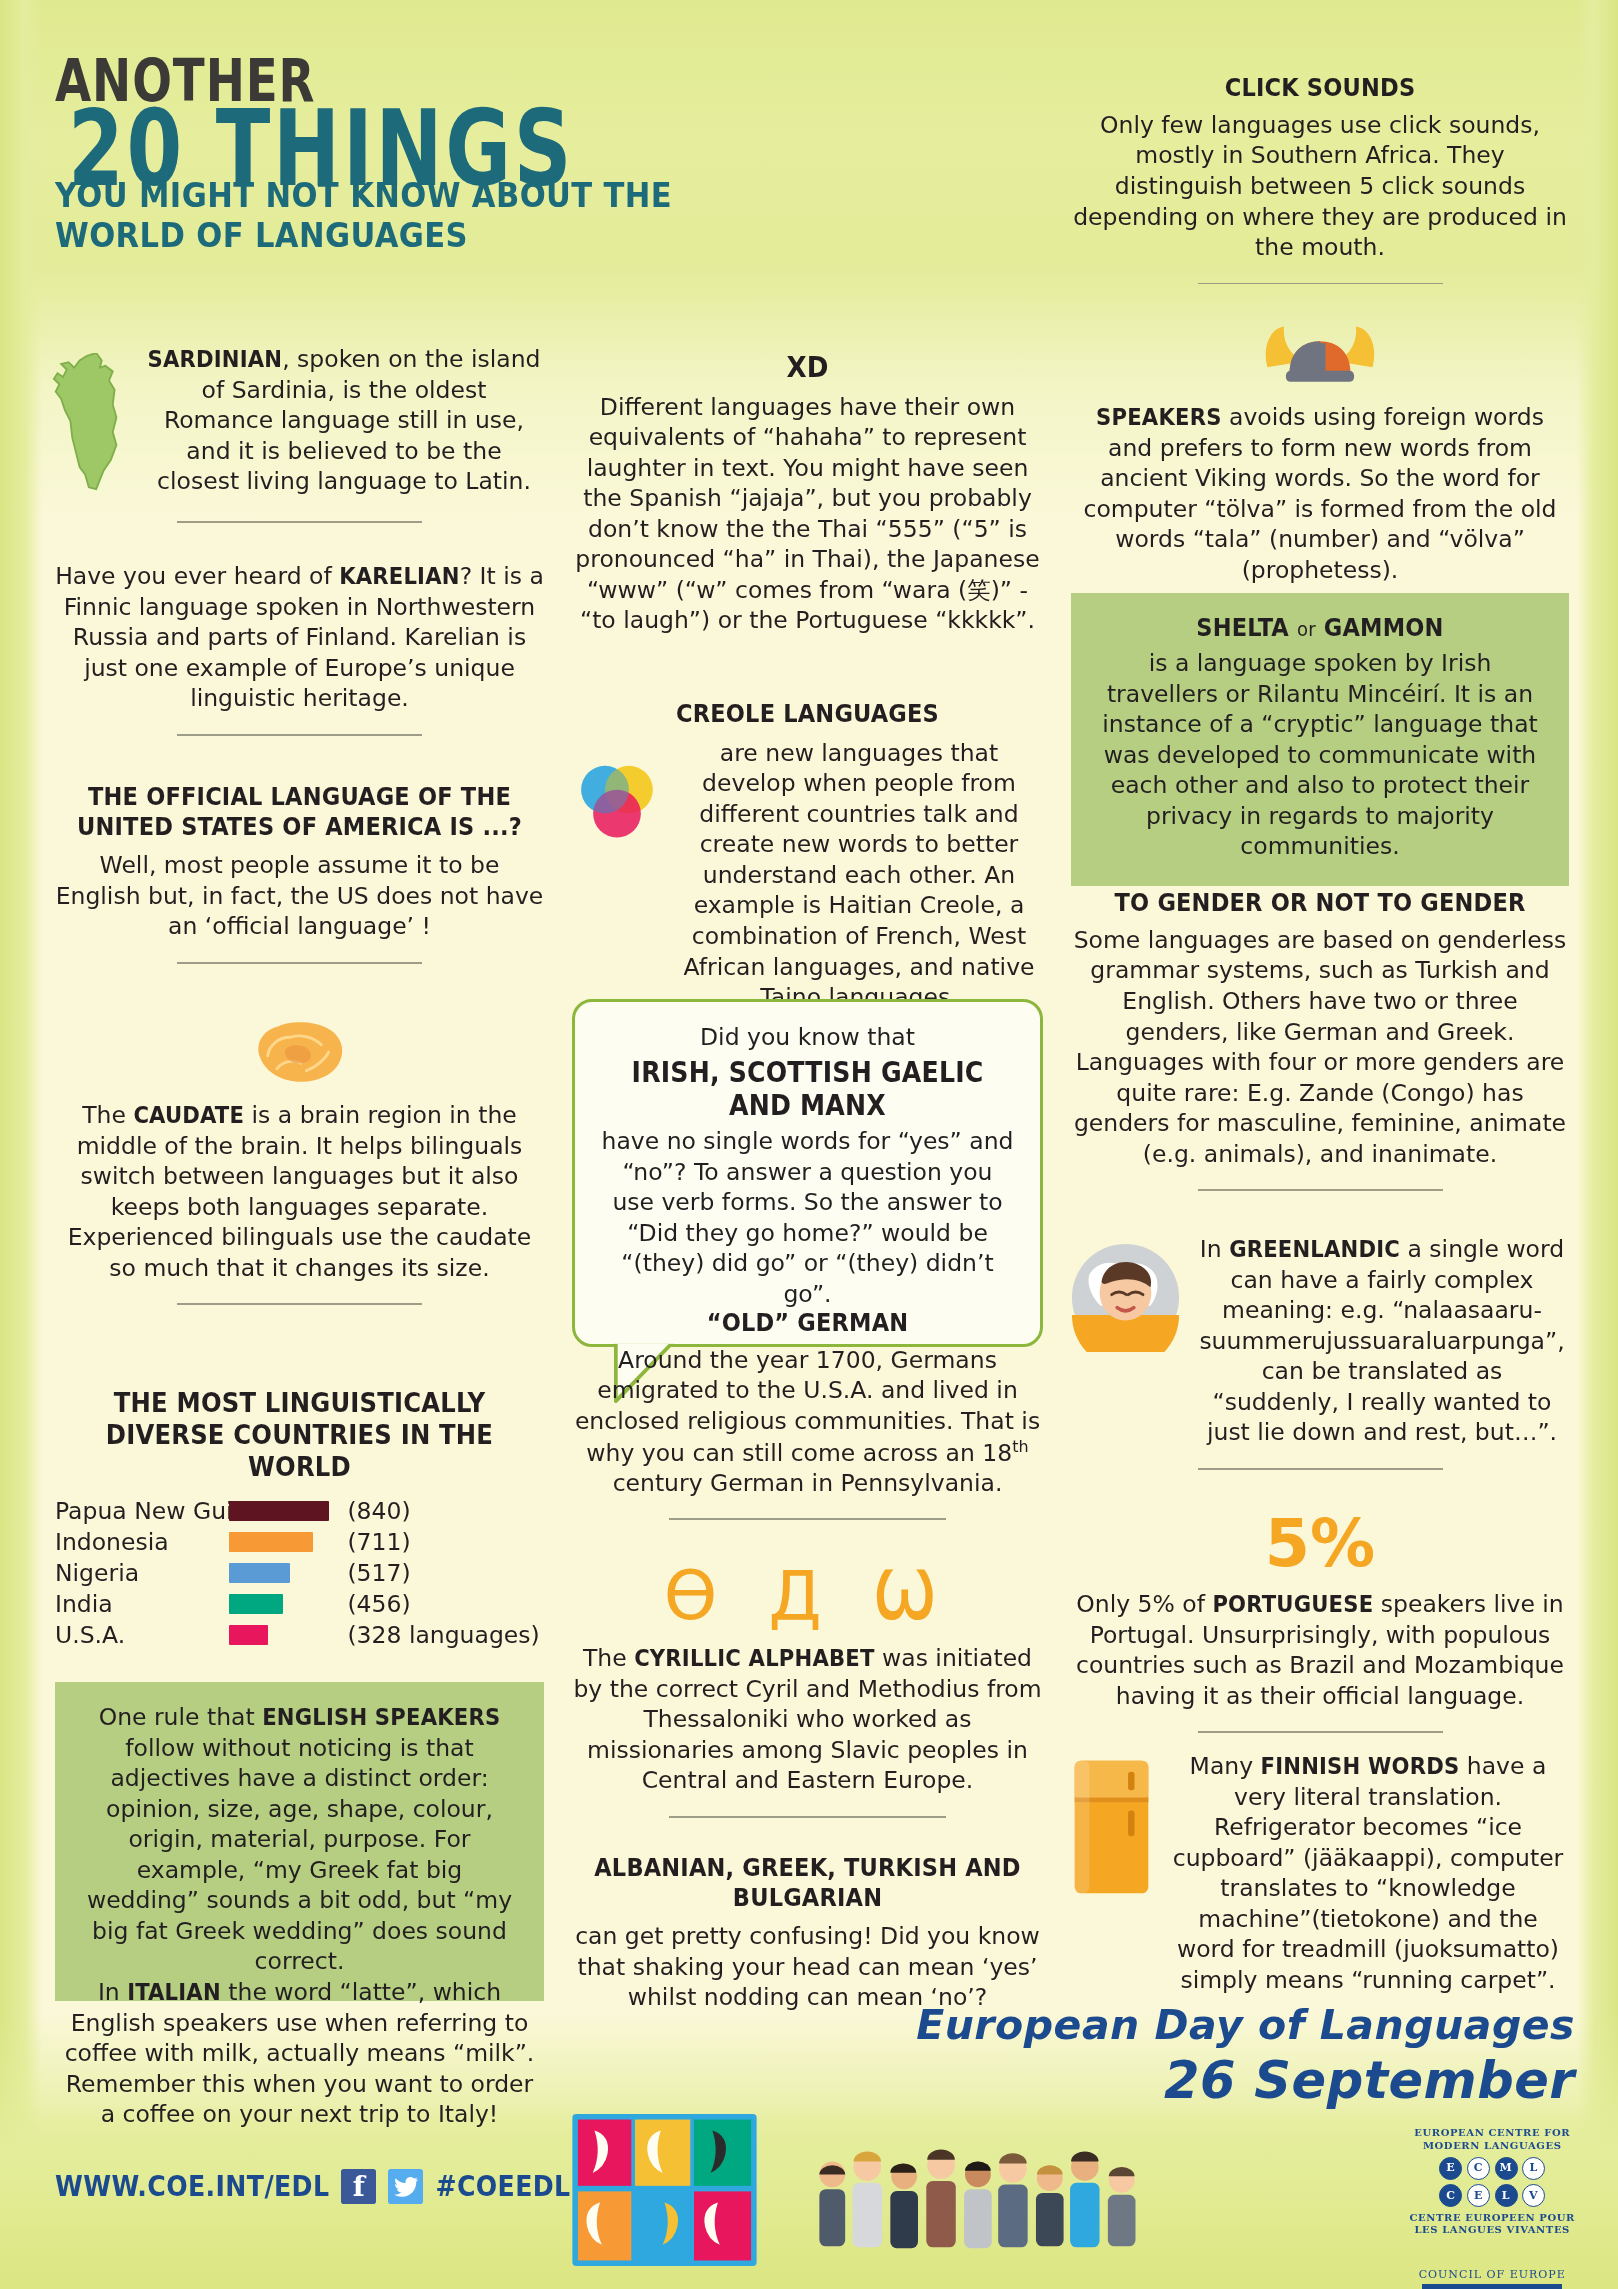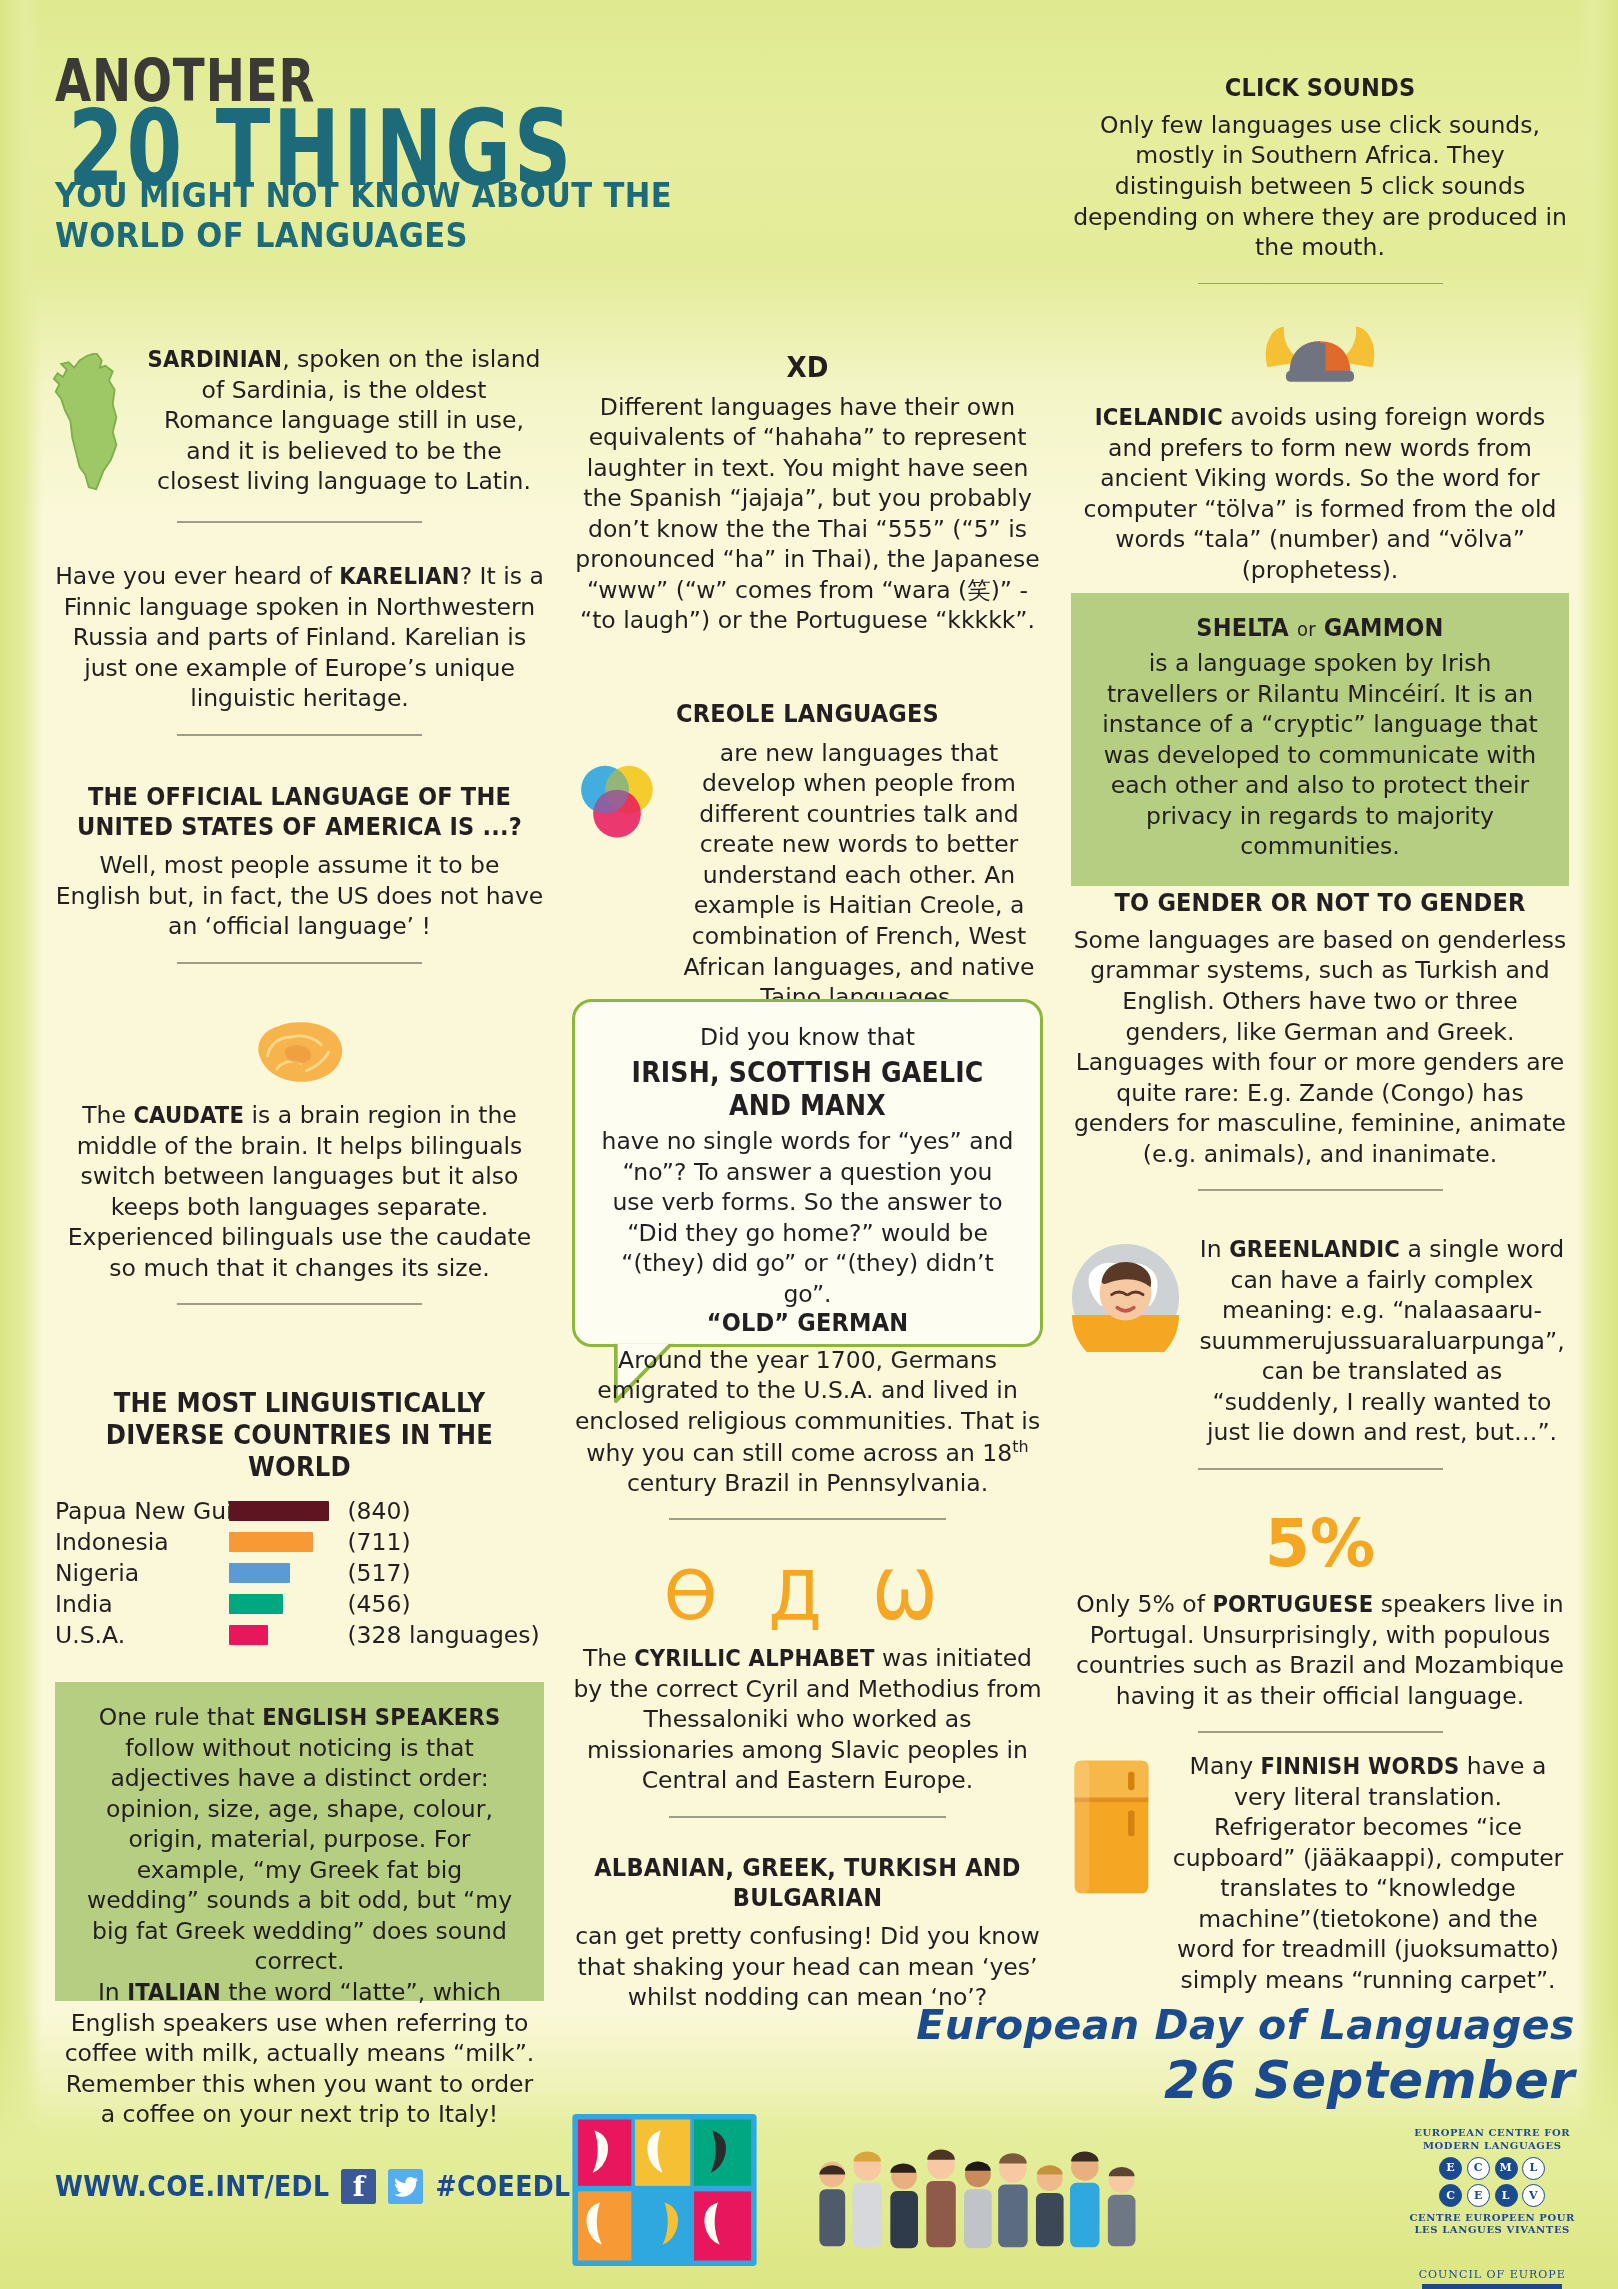--- a/index.html
+++ b/index.html
@@ -261,21 +261,21 @@
       <div class="hdr" style="font-size:28px;margin:3.7px 0 3.7px 0;">IRISH, SCOTTISH GAELIC AND MANX</div>
       <div class="body-txt">have no single words for “yes” and “no”? To answer a question you use verb forms. So the answer to “Did they go home?” would be “(they) did go” or “(they) didn’t go”.</div>
       <svg class="tail" viewBox="0 0 70 66">
         <path d="M4 0 L66 0 L4 64 Z" fill="#fdfdf2" stroke="#8cb63c" stroke-width="4" stroke-linejoin="round"></path>
         <rect x="2" y="-6" width="66" height="8" fill="#fdfdf2"></rect>
       </svg>
     </div>
 
     <div class="blk" style="top:1292px;">
       <div class="hdr">“OLD” GERMAN</div>
-      <div class="body-txt" style="margin-top:7.4px;"><span>Around the year 1700, Germans emigrated to the U.S.A. and lived in enclosed religious communities. That is why you can still come across an 18</span><sup style="font-size:.68em;">th</sup><span> century Brazil in Pennsylvania.</span></div>
+      <div class="body-txt" style="margin-top:7.4px;"><span>Around the year 1700, Germans emigrated to the U.S.A. and lived in enclosed religious communities. That is why you can still come across an 18</span><sup style="font-size:.68em;">th</sup><span> century German in Pennsylvania.</span></div>
       <div class="rule wide"></div>
     </div>
 
     <div class="blk" style="top:1546px;">
       <div class="cyr">Ѳ Д Ѡ</div>
       <div class="body-txt" style="margin-top:13px;"><span>The </span><span class="kw"><b>CYRILLIC ALPHABET</b></span><span> was initiated by the correct Cyril and Methodius from Thessaloniki who worked as missionaries among Slavic peoples in Central and Eastern Europe.</span></div>
       <div class="rule wide"></div>
     </div>
 
     <div class="blk" style="top:1837px;">
@@ -294,21 +294,21 @@
 
     <div class="blk" style="top:305px;">
       <svg class="viking" width="116" height="72" viewBox="0 0 126 78">
         <path d="M6 50 C0 30 8 8 24 6 C22 22 30 36 44 44 Z" fill="#f5c033"></path>
         <path d="M120 50 C126 30 118 8 102 6 C104 22 96 36 82 44 Z" fill="#f5c033"></path>
         <path d="M30 56 C30 34 44 22 63 22 C82 22 96 34 96 56 Z" fill="#e06a2b"></path>
         <path d="M30 56 C30 34 44 22 63 22 L63 56 Z" fill="#6f7480"></path>
         <rect x="26" y="54" width="74" height="12" rx="5" fill="#6f7480"></rect>
         <rect x="57" y="24" width="12" height="32" fill="#6f7480"></rect>
       </svg>
-      <div class="body-txt" style="margin-top:9.2px;"><span class="kw"><b>ICELANDIC</b></span><span> avoids using foreign words and prefers to form new words from ancient Viking words. So the word for computer “tölva” is formed from the old words “tala” (number) and “völva” (prophetess).</span></div>
+      <div class="body-txt" style="margin-top:9.2px;"><span class="kw"><b>SPEAKERS</b></span><span> avoids using foreign words and prefers to form new words from ancient Viking words. So the word for computer “tölva” is formed from the old words “tala” (number) and “völva” (prophetess).</span></div>
     </div>
 
     <div class="blk greenbox" style="top:577px;">
       <div class="hdr"><b>SHELTA</b> <span style="font-size:.8em;text-transform:lowercase;font-weight:normal;">or</span> <b>GAMMON</b></div>
       <div class="body-txt" style="margin-top:5.5px;">is a language spoken by Irish travellers or Rilantu Mincéirí. It is an instance of a “cryptic” language that was developed to communicate with each other and also to protect their privacy in regards to majority communities.</div>
     </div>
 
     <div class="blk" style="top:872px;">
       <div class="hdr">TO GENDER OR NOT TO GENDER</div>
       <div class="body-txt" style="margin-top:7.4px;">Some languages are based on genderless grammar systems, such as Turkish and English. Others have two or three genders, like German and Greek. Languages with four or more genders are quite rare: E.g. Zande (Congo) has genders for masculine, feminine, animate (e.g. animals), and inanimate.</div>

